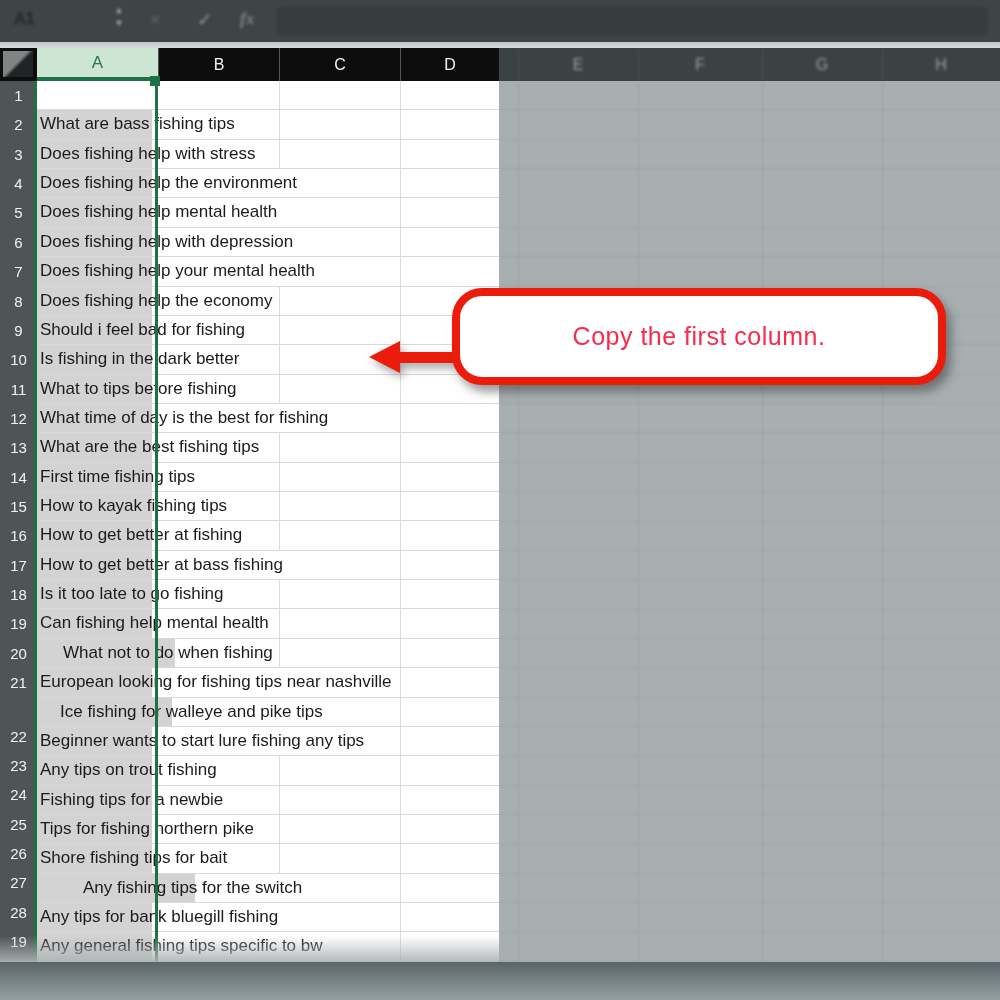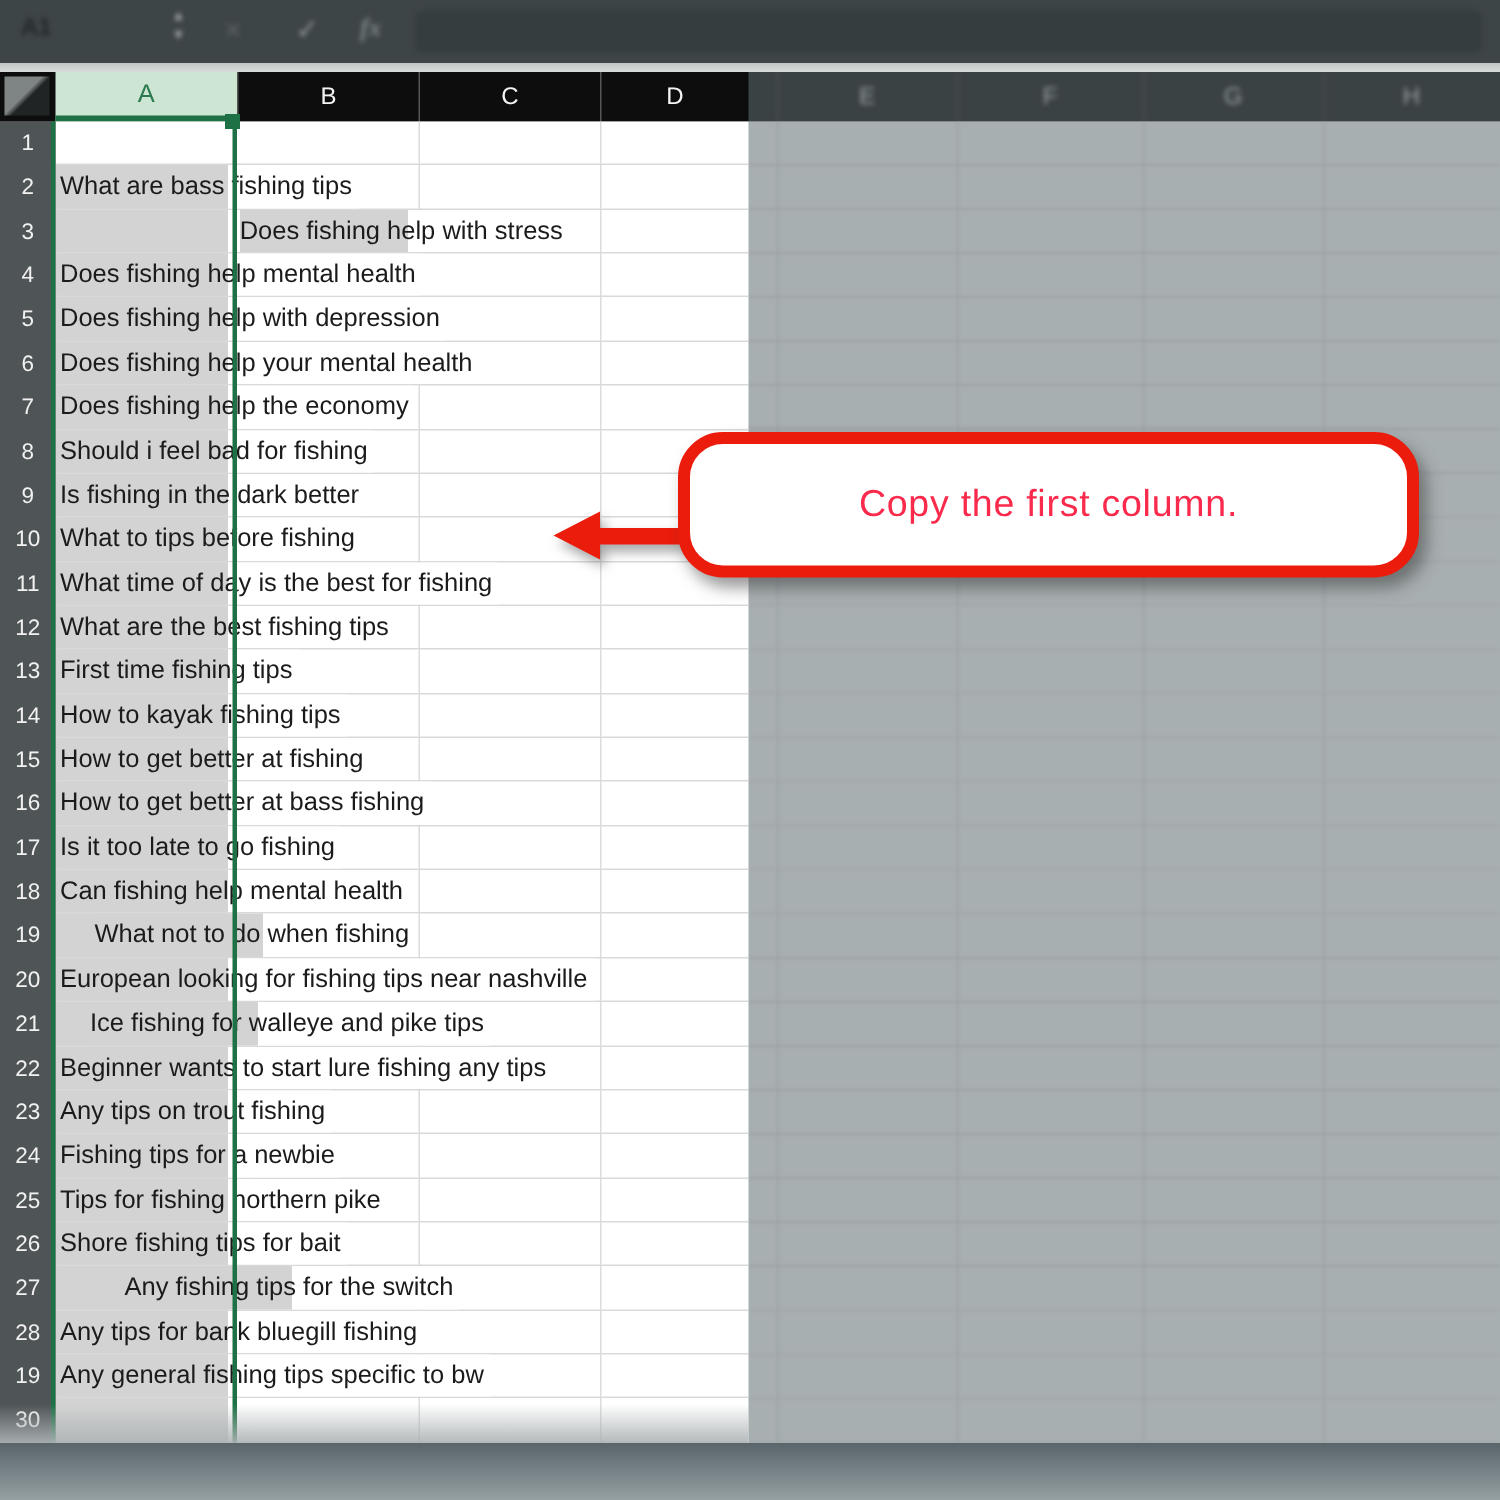--- a/index.html
+++ b/index.html
@@ -141,39 +141,40 @@
       <div class="rnum" style="height: 29.3667px; line-height: 29.3667px;">12</div>
       <div class="rnum" style="height: 29.3667px; line-height: 29.3667px;">13</div>
       <div class="rnum" style="height: 29.3667px; line-height: 29.3667px;">14</div>
       <div class="rnum" style="height: 29.3667px; line-height: 29.3667px;">15</div>
       <div class="rnum" style="height: 29.3667px; line-height: 29.3667px;">16</div>
       <div class="rnum" style="height: 29.3667px; line-height: 29.3667px;">17</div>
       <div class="rnum" style="height: 29.3667px; line-height: 29.3667px;">18</div>
       <div class="rnum" style="height: 29.3667px; line-height: 29.3667px;">19</div>
       <div class="rnum" style="height: 29.3667px; line-height: 29.3667px;">20</div>
       <div class="rnum" style="height: 29.3667px; line-height: 29.3667px;">21</div>
-      <div class="rnum" style="height: 29.3667px; line-height: 29.3667px;">22</div>
+      <div class="rnum" style="height: 29.3667px; line-height: 29.3667px; margin-top: 24px;">22</div>
       <div class="rnum" style="height: 29.3667px; line-height: 29.3667px;">23</div>
       <div class="rnum" style="height: 29.3667px; line-height: 29.3667px;">24</div>
       <div class="rnum" style="height: 29.3667px; line-height: 29.3667px;">25</div>
       <div class="rnum" style="height: 29.3667px; line-height: 29.3667px;">26</div>
       <div class="rnum" style="height: 29.3667px; line-height: 29.3667px;">27</div>
       <div class="rnum" style="height: 29.3667px; line-height: 29.3667px;">28</div>
       <div class="rnum" style="height: 29.3667px; line-height: 29.3667px;">19</div>
       <div class="rnum" style="height: 29.3667px; line-height: 29.3667px;">30</div>
     </div>
 
   <div class="rows-region">
     <div class="vgrid" style="left:242px"></div>
     <div class="vgrid" style="left:363px"></div>
     <div class="gray-col" id="gray-col" style="top: 29.3667px;"></div>
     <div class="rows-stack" id="rows">
         <div class="row" style="height: 29.3667px; line-height: 28.3667px;"></div>
         <div class="row" style="height: 29.3667px; line-height: 28.3667px;"><span class="ctext">What are bass fishing tips</span></div>
-        <div class="row" style="height: 29.3667px; line-height: 28.3667px; text-align: center;"><span class="ctext">Does fishing help with stress</span></div>
+        <div class="row" style="height: 29.3667px; line-height: 28.3667px;"><span class="ctext">Does fishing help with stress</span></div>
+        <div class="row" style="height: 29.3667px; line-height: 28.3667px;"><span class="ctext">Does fishing help the environment</span></div>
         <div class="row" style="height: 29.3667px; line-height: 28.3667px;"><span class="ctext">Does fishing help mental health</span></div>
         <div class="row" style="height: 29.3667px; line-height: 28.3667px;"><span class="ctext">Does fishing help with depression</span></div>
         <div class="row" style="height: 29.3667px; line-height: 28.3667px;"><span class="ctext">Does fishing help your mental health</span></div>
         <div class="row" style="height: 29.3667px; line-height: 28.3667px;"><span class="ctext">Does fishing help the economy</span></div>
         <div class="row" style="height: 29.3667px; line-height: 28.3667px;"><span class="ctext">Should i feel bad for fishing</span></div>
         <div class="row" style="height: 29.3667px; line-height: 28.3667px;"><span class="ctext">Is fishing in the dark better</span></div>
         <div class="row" style="height: 29.3667px; line-height: 28.3667px;"><span class="ctext">What to tips before fishing</span></div>
         <div class="row" style="height: 29.3667px; line-height: 28.3667px;"><span class="ctext">What time of day is the best for fishing</span></div>
         <div class="row" style="height: 29.3667px; line-height: 28.3667px;"><span class="ctext">What are the best fishing tips</span></div>
         <div class="row" style="height: 29.3667px; line-height: 28.3667px;"><span class="ctext">First time fishing tips</span></div>

